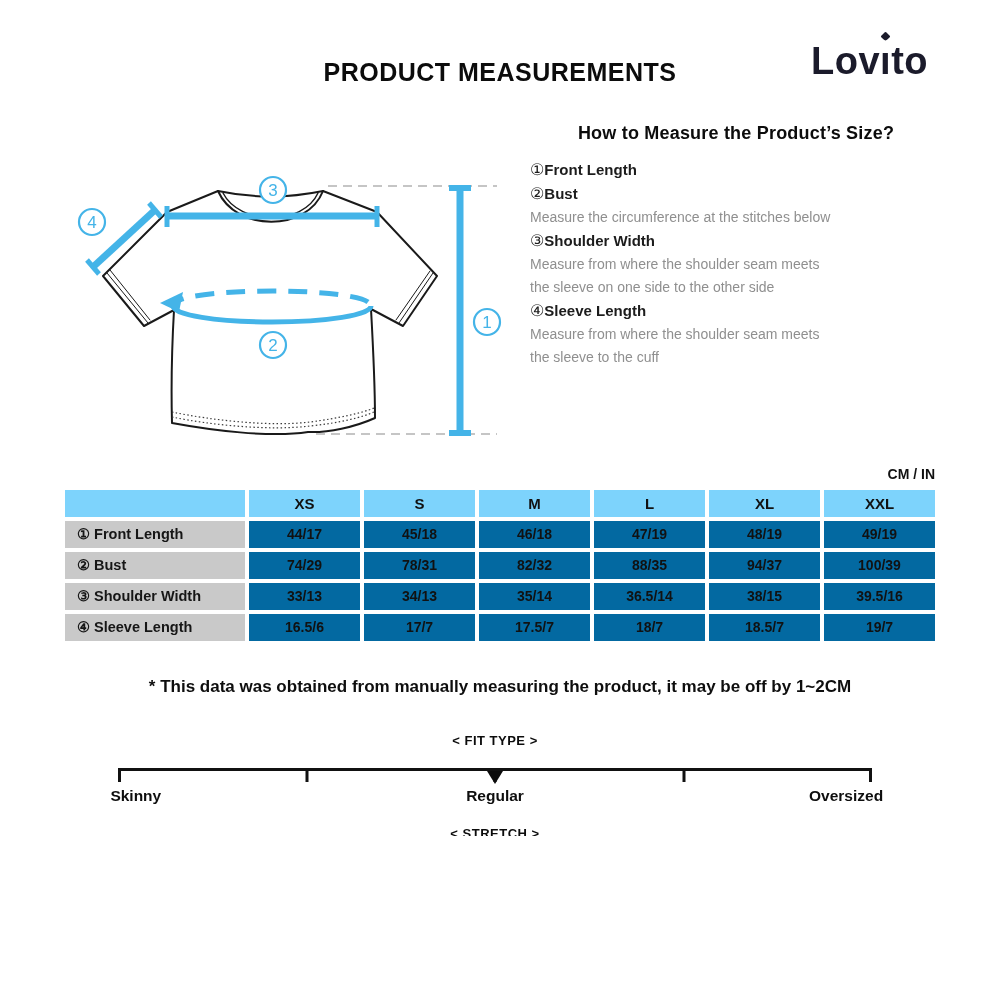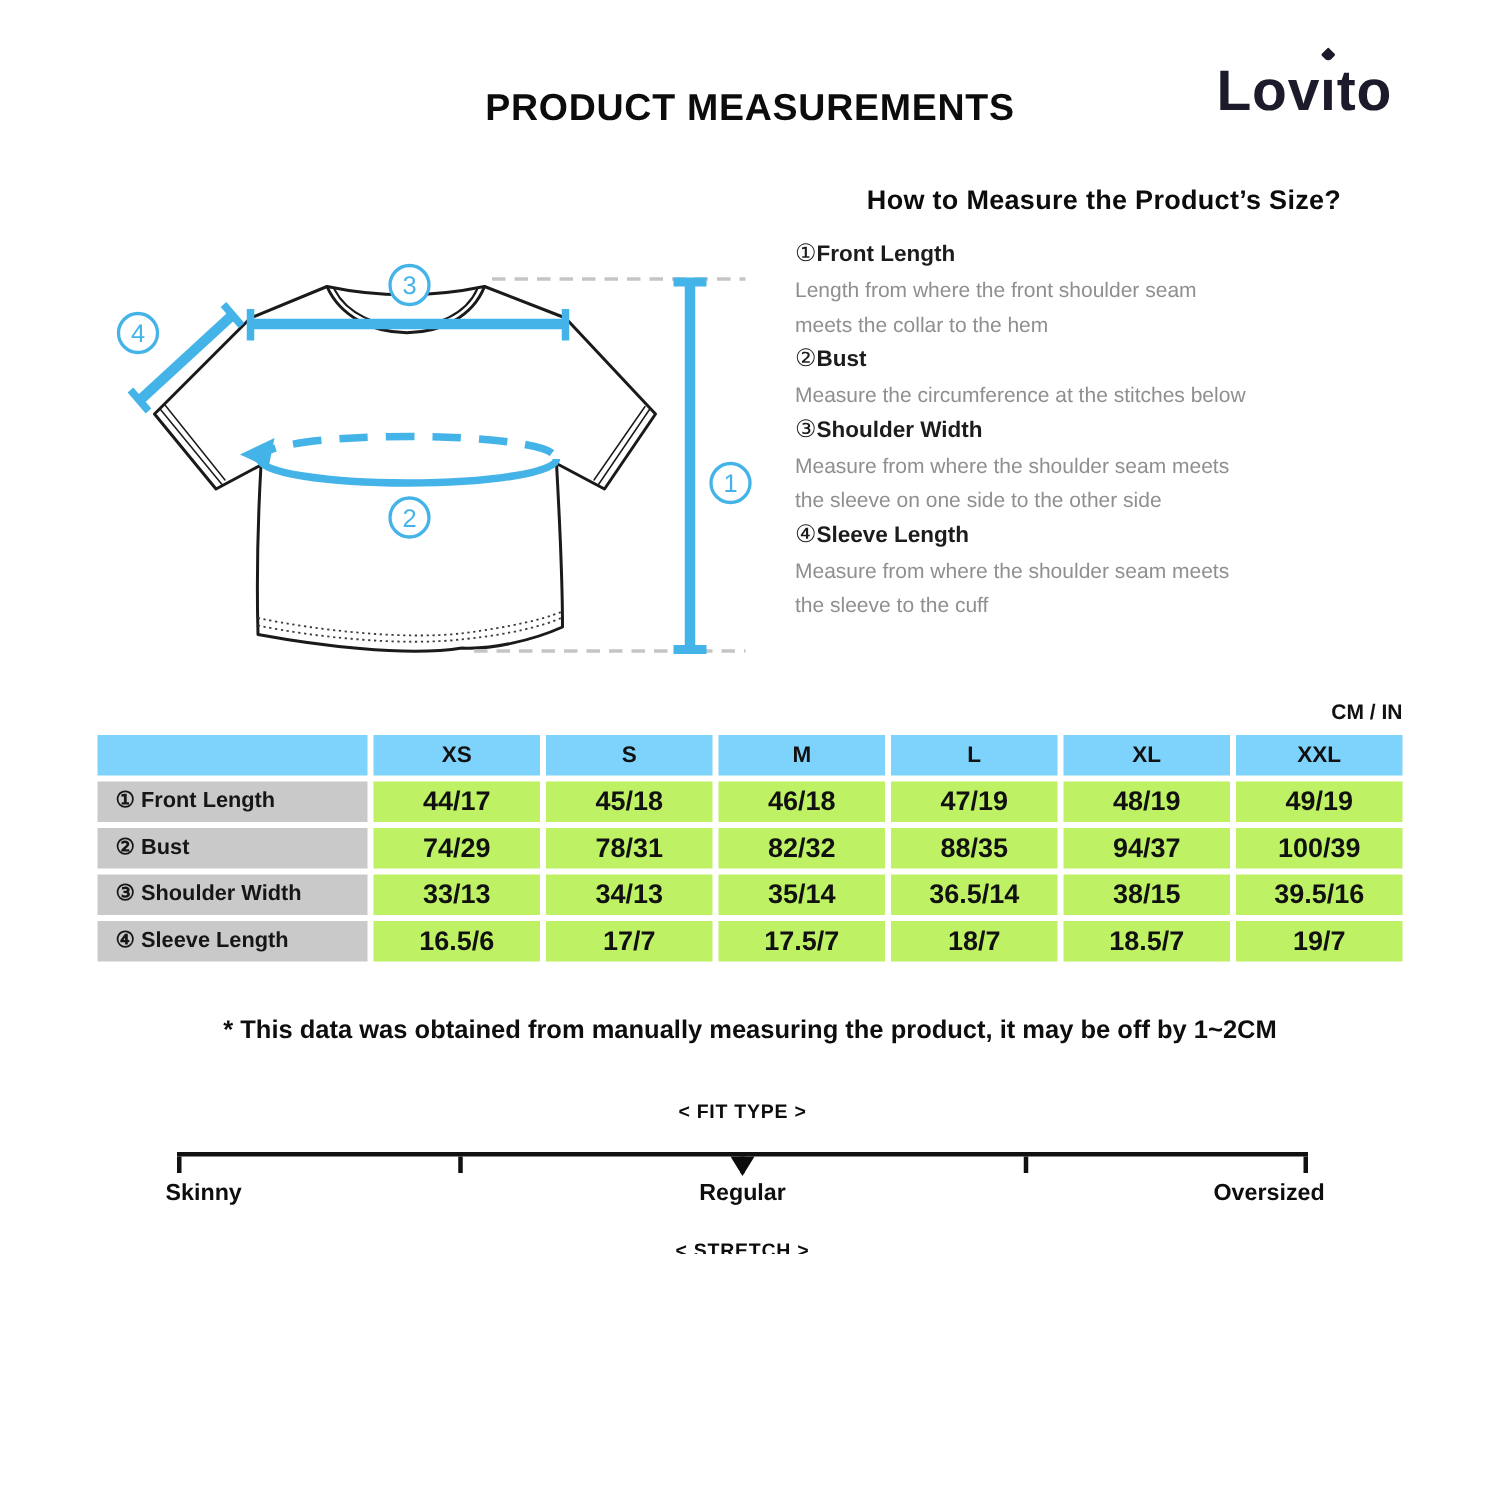--- a/index.html
+++ b/index.html
@@ -32,21 +32,21 @@
   .desc-line { font-size:14px; color:#8f8f8f; line-height:23px; }
   
   .cmin { position:absolute; right:65px; top:466px; font-size:14px; font-weight:700; }
   .size-table {
     position:absolute; left:65px; top:490px; width:870px;
     display:grid; grid-template-columns:180px repeat(6, 1fr); gap:4px;
   }
   .cell { height:27px; line-height:27px; overflow:hidden; white-space:nowrap; }
   .cell.head { background:#7dd3fc; text-align:center; font-weight:700; font-size:15px; }
   .cell.rowlabel { background:#c9c9c9; padding-left:12px; font-size:14.5px; font-weight:700; color:#161616; }
-  .cell.val { background:#bef264; text-align:center; font-weight:700; font-size:18px; }
+  .cell.val { background:#0369a1; text-align:center; font-weight:700; font-size:14px; }
   
   .footnote { position:absolute; left:0; top:677px; width:1000px; text-align:center; font-size:17px; font-weight:700; color:#0e0e0e; }
   
   .scale { position:absolute; left:118px; width:754px; }
   .scale-title { text-align:center; font-size:13px; font-weight:700; letter-spacing:.5px; height:24px; margin-bottom:11px; color:#0c0c0c; }
   .scale-track { position:relative; height:16px; border-top:3px solid #111; }
   .tick { position:absolute; top:0; width:3px; height:11px; background:#111; }
   .marker {
     position:absolute; top:0; width:0; height:0; transform:translateX(-50%);
     border-left:8px solid transparent; border-right:8px solid transparent; border-top:13px solid #0c0c0c;
@@ -131,24 +131,20 @@
           <text x="427" y="198" style="fill:var(--accent,#44B4E8)">1</text>
         </g>
     </g>
   </svg>
 
   <div class="howto">
     <div class="howto-heading">How to Measure the Product’s Size?</div>
     <div>
         <div class="howto-item">
           <div class="howto-term"><span class="howto-num">①</span><span>Front Length</span></div>
-          <div class="howto-desc">
-            <div class="desc-line">Length from where the front shoulder seam</div>
-            <div class="desc-line">meets the collar to the hem</div>
-          </div>
         </div>
         <div class="howto-item">
           <div class="howto-term"><span class="howto-num">②</span><span>Bust</span></div>
           <div class="howto-desc">
             <div class="desc-line">Measure the circumference at the stitches below</div>
           </div>
         </div>
         <div class="howto-item">
           <div class="howto-term"><span class="howto-num">③</span><span>Shoulder Width</span></div>
           <div class="howto-desc">

